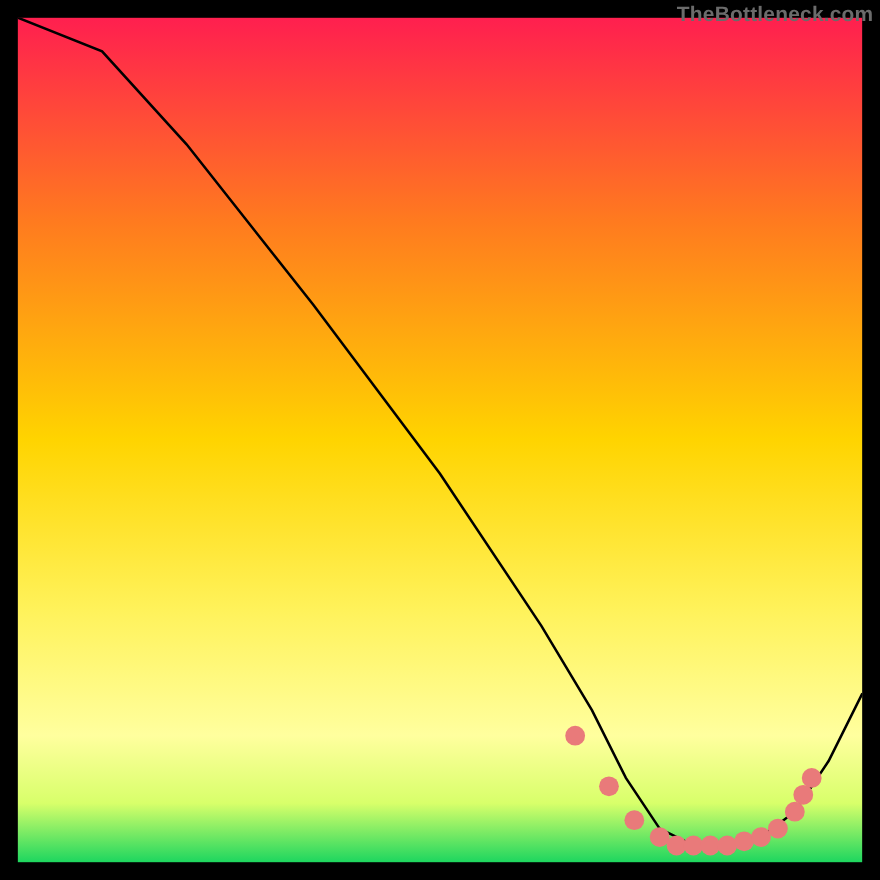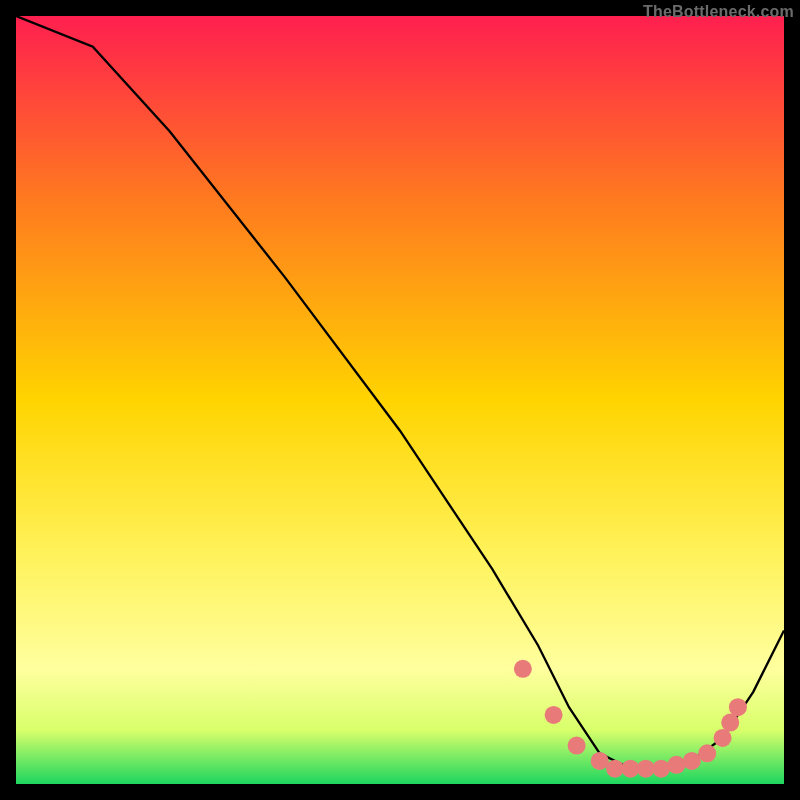--- a/index.html
+++ b/index.html
@@ -26,21 +26,21 @@
   }
   .plot-area svg {
     display: block;
     width: 768px;
     height: 768px;
   }
   .watermark {
     position: absolute;
     top: 3px;
     right: 6px;
-    font-size: 16px;
+    font-size: 19px;
     font-weight: 600;
     color: #6b6b6b;
     letter-spacing: 0.2px;
     user-select: none;
   }
 </style>
 </head>
 <body>
 
 <div class="container">

